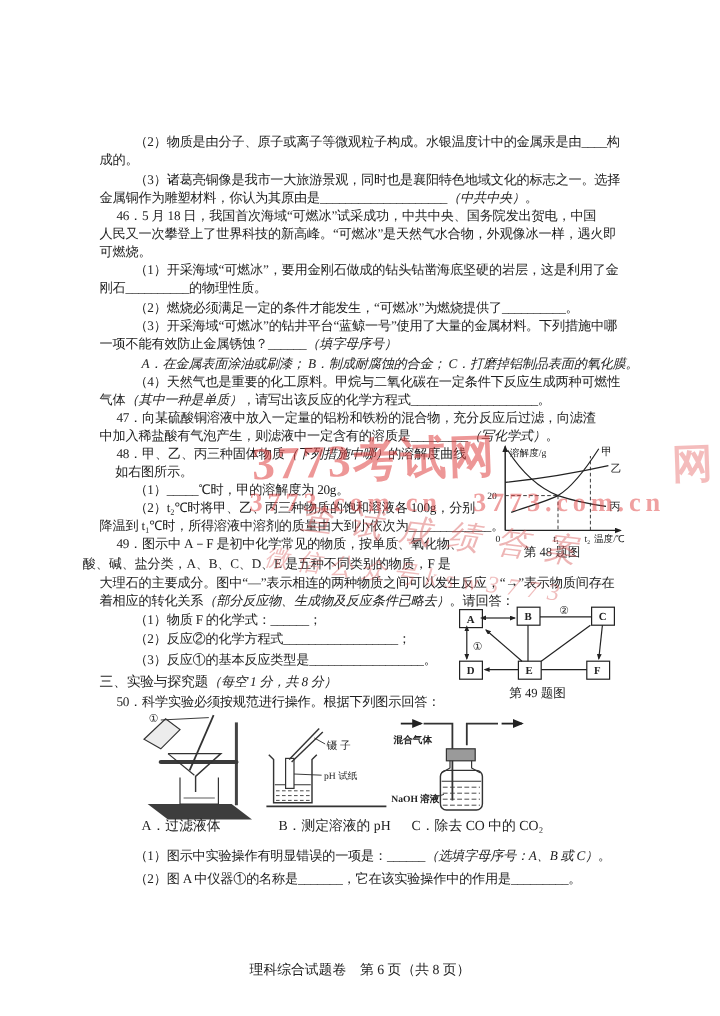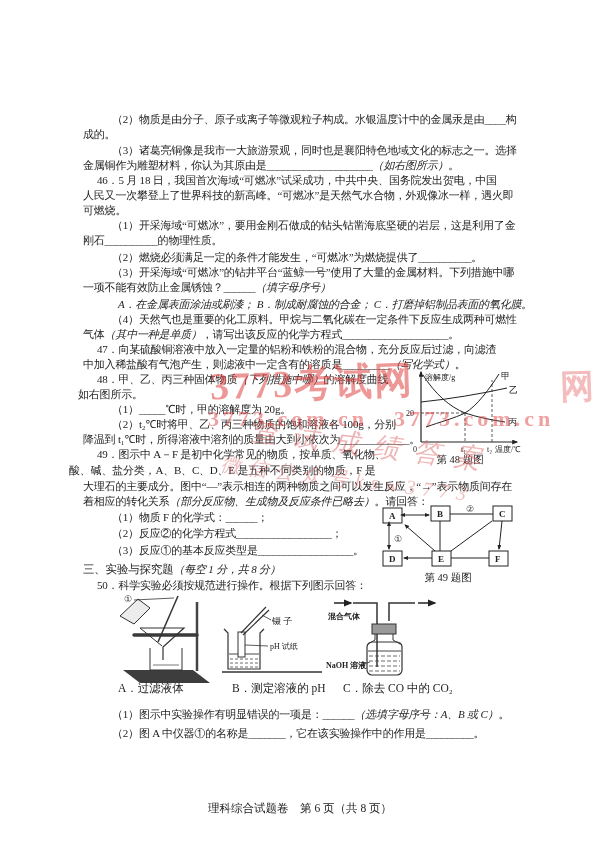--- a/index.html
+++ b/index.html
@@ -25,36 +25,36 @@
   .wm-s1{left:250px;top:428px;font-size:27px;font-style:italic;color:#d95c5c;opacity:.45;letter-spacing:14px;transform:rotate(7deg);}
   .wm-s2{left:220px;top:466px;font-size:20px;font-style:italic;color:#d95c5c;opacity:.4;letter-spacing:7px;transform:rotate(7deg);}
 </style>
 </head>
 <body>
 
 <div>
     <div class="tline" style="left: 112px; top: 113px;"><span>（2）物质是由分子、原子或离子等微观粒子构成。水银温度计中的金属汞是由____构</span></div>
     <div class="tline" style="left: 83px; top: 128px;"><span>成的。</span></div>
     <div class="tline" style="left: 112px; top: 144px;"><span>（3）诸葛亮铜像是我市一大旅游景观，同时也是襄阳特色地域文化的标志之一。选择</span></div>
-    <div class="tline" style="left: 83px; top: 159px;"><span>金属铜作为雕塑材料，你认为其原由是____________________</span><span class="kai">（如右图所示）</span><span>。</span></div>
+    <div class="tline" style="left: 83px; top: 159px;"><span>金属铜作为雕塑材料，你认为其原由是____________________</span><span class="kai">（中共中央）</span><span>。</span></div>
     <div class="tline" style="left: 97px; top: 174px;"><span>46．5 月 18 日，我国首次海域“可燃冰”试采成功，中共中央、国务院发出贺电，中国</span></div>
     <div class="tline" style="left: 83px; top: 189px;"><span>人民又一次攀登上了世界科技的新高峰。“可燃冰”是天然气水合物，外观像冰一样，遇火即</span></div>
     <div class="tline" style="left: 83px; top: 204px;"><span>可燃烧。</span></div>
     <div class="tline" style="left: 112px; top: 219px;"><span>（1）开采海域“可燃冰”，要用金刚石做成的钻头钻凿海底坚硬的岩层，这是利用了金</span></div>
     <div class="tline" style="left: 83px; top: 234px;"><span>刚石__________的物理性质。</span></div>
     <div class="tline" style="left: 112px; top: 251px;"><span>（2）燃烧必须满足一定的条件才能发生，“可燃冰”为燃烧提供了__________。</span></div>
     <div class="tline" style="left: 112px; top: 266px;"><span>（3）开采海域“可燃冰”的钻井平台“蓝鲸一号”使用了大量的金属材料。下列措施中哪</span></div>
     <div class="tline" style="left: 83px; top: 281px;"><span>一项不能有效防止金属锈蚀？______</span><span class="kai">（填字母序号）</span></div>
     <div class="tline" style="left: 118px; top: 298px;"><span class="kai">A．在金属表面涂油或刷漆； B．制成耐腐蚀的合金； C．打磨掉铝制品表面的氧化膜。</span></div>
     <div class="tline" style="left: 112px; top: 313px;"><span>（4）天然气也是重要的化工原料。甲烷与二氧化碳在一定条件下反应生成两种可燃性</span></div>
     <div class="tline" style="left: 83px; top: 328px;"><span>气体</span><span class="kai">（其中一种是单质）</span><span>，请写出该反应的化学方程式____________________。</span></div>
     <div class="tline" style="left: 97px; top: 343px;"><span>47．向某硫酸铜溶液中放入一定量的铝粉和铁粉的混合物，充分反应后过滤，向滤渣</span></div>
     <div class="tline" style="left: 83px; top: 358px;"><span>中加入稀盐酸有气泡产生，则滤液中一定含有的溶质是_________</span><span class="kai">（写化学式）</span><span>。</span></div>
     <div class="tline" style="left: 97px; top: 373px;"><span>48．甲、乙、丙三种固体物质</span><span class="kai">（下列措施中哪）</span><span>的溶解度曲线</span></div>
-    <div class="tline" style="left: 78px; top: 388px;"><span>如右图所示。</span></div>
+    <div class="tline" style="left: 96px; top: 388px;"><span>如右图所示。</span></div>
     <div class="tline" style="left: 112px; top: 403px;"><span>（1）_____℃时，甲的溶解度为 20g。</span></div>
     <div class="tline" style="left: 112px; top: 418px;"><span>（2）t₂℃时将甲、乙、丙三种物质的饱和溶液各 100g，分别</span></div>
     <div class="tline" style="left: 83px; top: 433px;"><span>降温到 t₁℃时，所得溶液中溶剂的质量由大到小依次为_____________。</span></div>
     <div class="tline" style="left: 97px; top: 448px;"><span>49．图示中 A－F 是初中化学常见的物质，按单质、氧化物、</span></div>
     <div class="tline" style="left: 69px; top: 464px;"><span>酸、碱、盐分类，A、B、C、D、E 是五种不同类别的物质，F 是</span></div>
     <div class="tline" style="left: 83px; top: 480px;"><span>大理石的主要成分。图中“—”表示相连的两种物质之间可以发生反应，“→”表示物质间存在</span></div>
     <div class="tline" style="left: 83px; top: 495px;"><span>着相应的转化关系</span><span class="kai">（部分反应物、生成物及反应条件已略去）</span><span>。请回答：</span></div>
     <div class="tline" style="left: 112px; top: 511px; font-family: Liberation Serif, serif;"><span>（1）物质 F 的化学式：______；</span></div>
     <div class="tline" style="left: 112px; top: 527px;"><span>（2）反应②的化学方程式__________________；</span></div>
     <div class="tline" style="left: 112px; top: 544px;"><span>（3）反应①的基本反应类型是__________________。</span></div>

